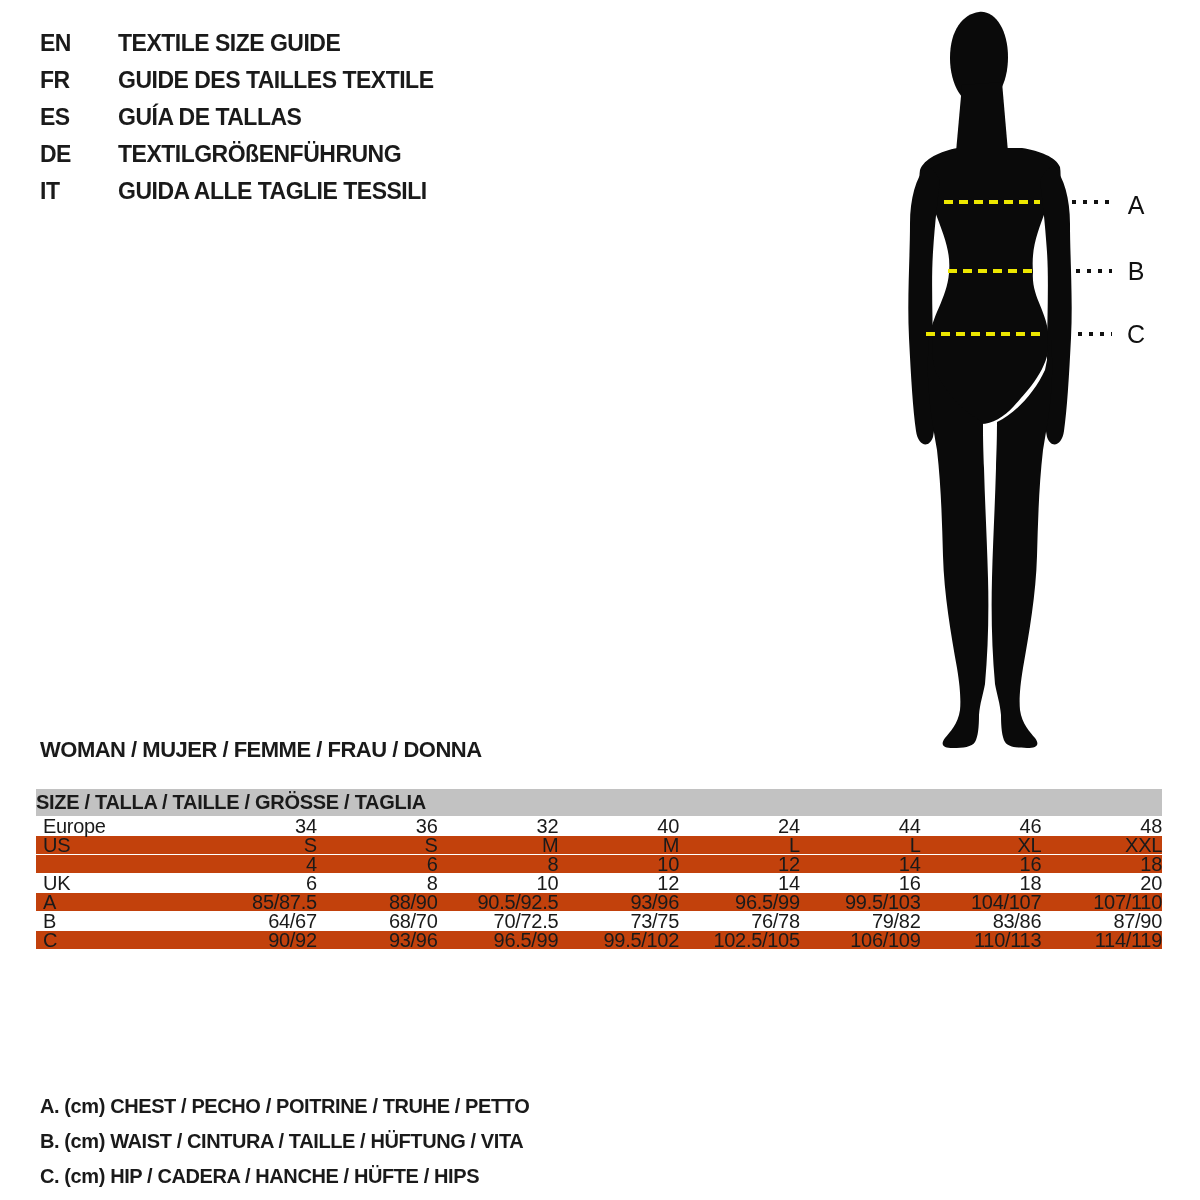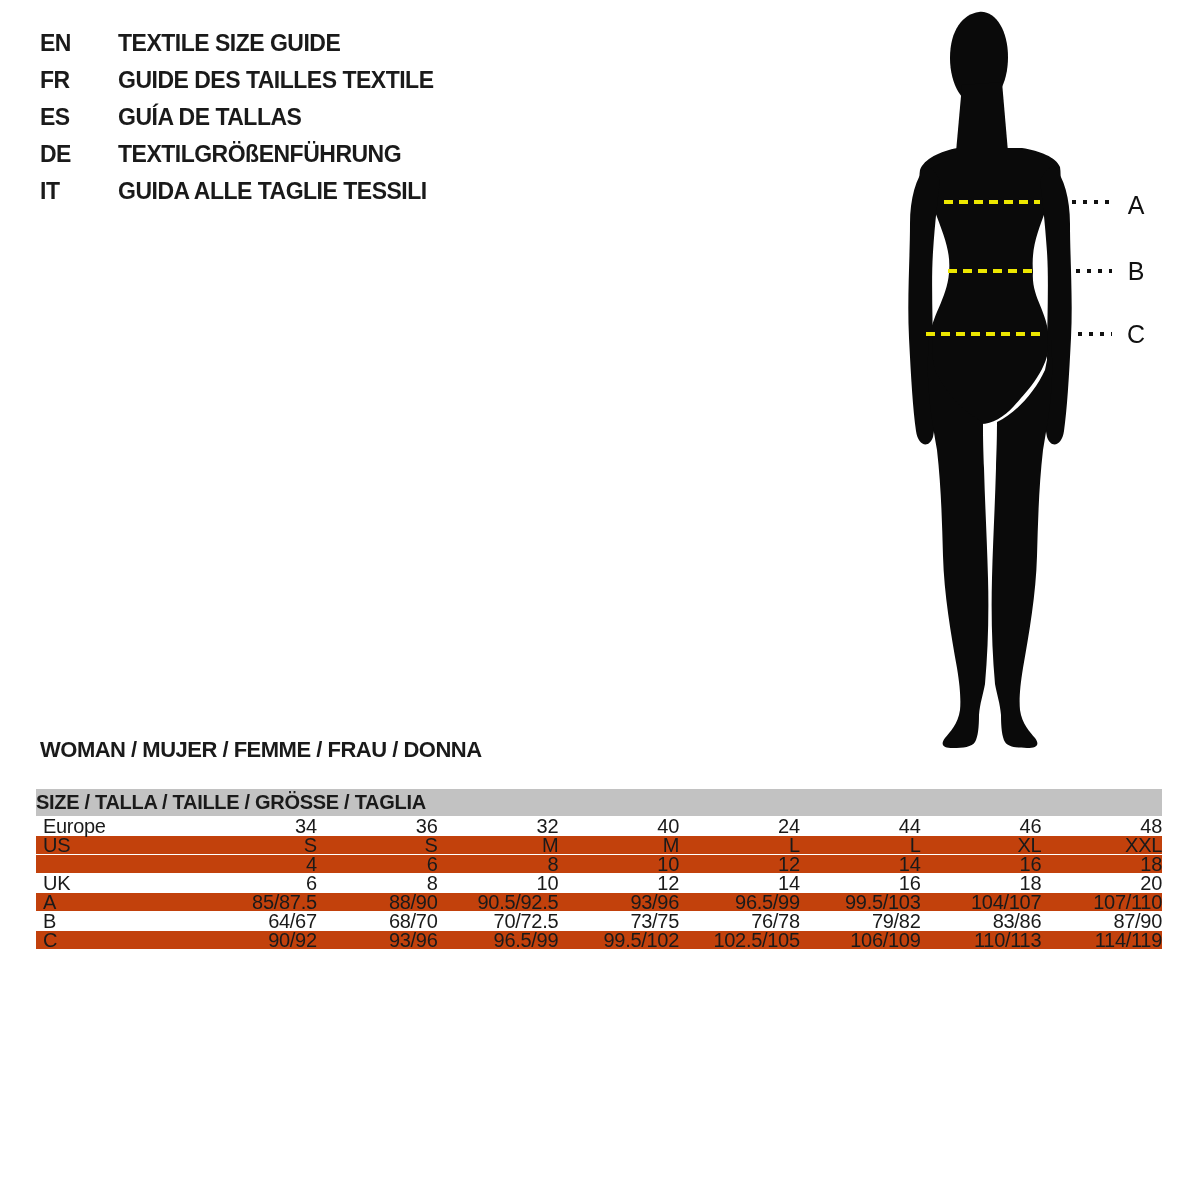--- a/index.html
+++ b/index.html
@@ -241,14 +241,19 @@
       <span class="t-cell">93/96</span>
       <span class="t-cell">96.5/99</span>
       <span class="t-cell">99.5/102</span>
       <span class="t-cell">102.5/105</span>
       <span class="t-cell">106/109</span>
       <span class="t-cell">110/113</span>
       <span class="t-cell">114/119</span>
     </div>
   </div>
 
+  <div class="legend">
+    <div class="legend-row">A. (cm) CHEST / PECHO / POITRINE / TRUHE / PETTO</div>
+    <div class="legend-row">B. (cm) WAIST / CINTURA / TAILLE / HÜFTUNG / VITA</div>
+    <div class="legend-row">C. (cm) HIP / CADERA / HANCHE / HÜFTE / HIPS</div>
+  </div>
 
 </div>
 
 </body></html>

